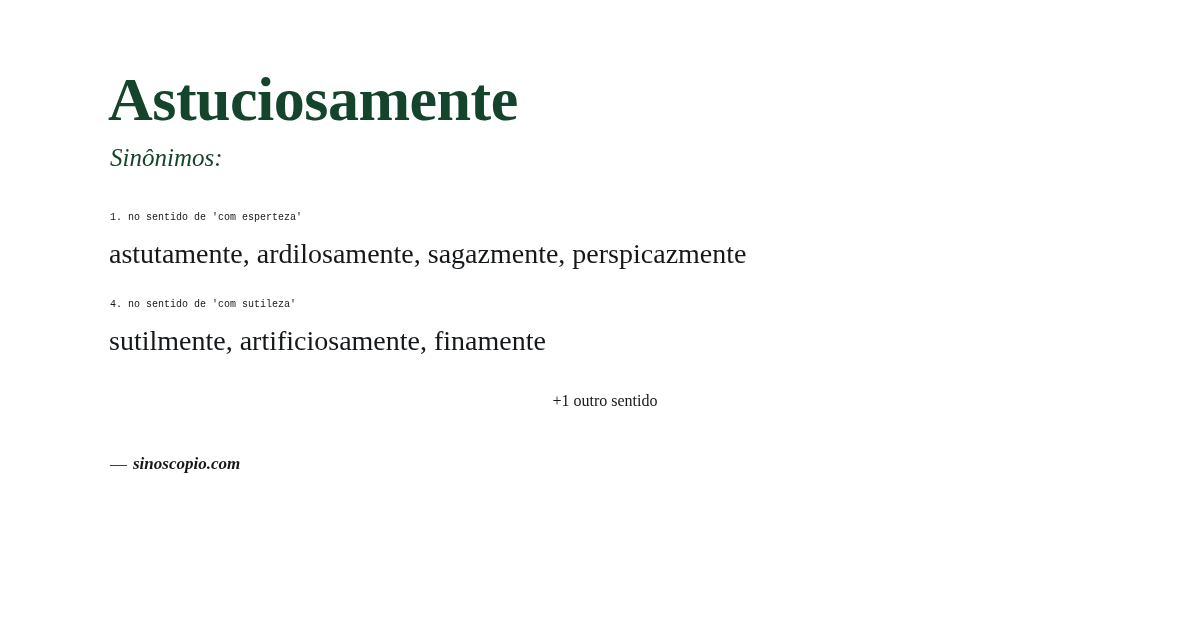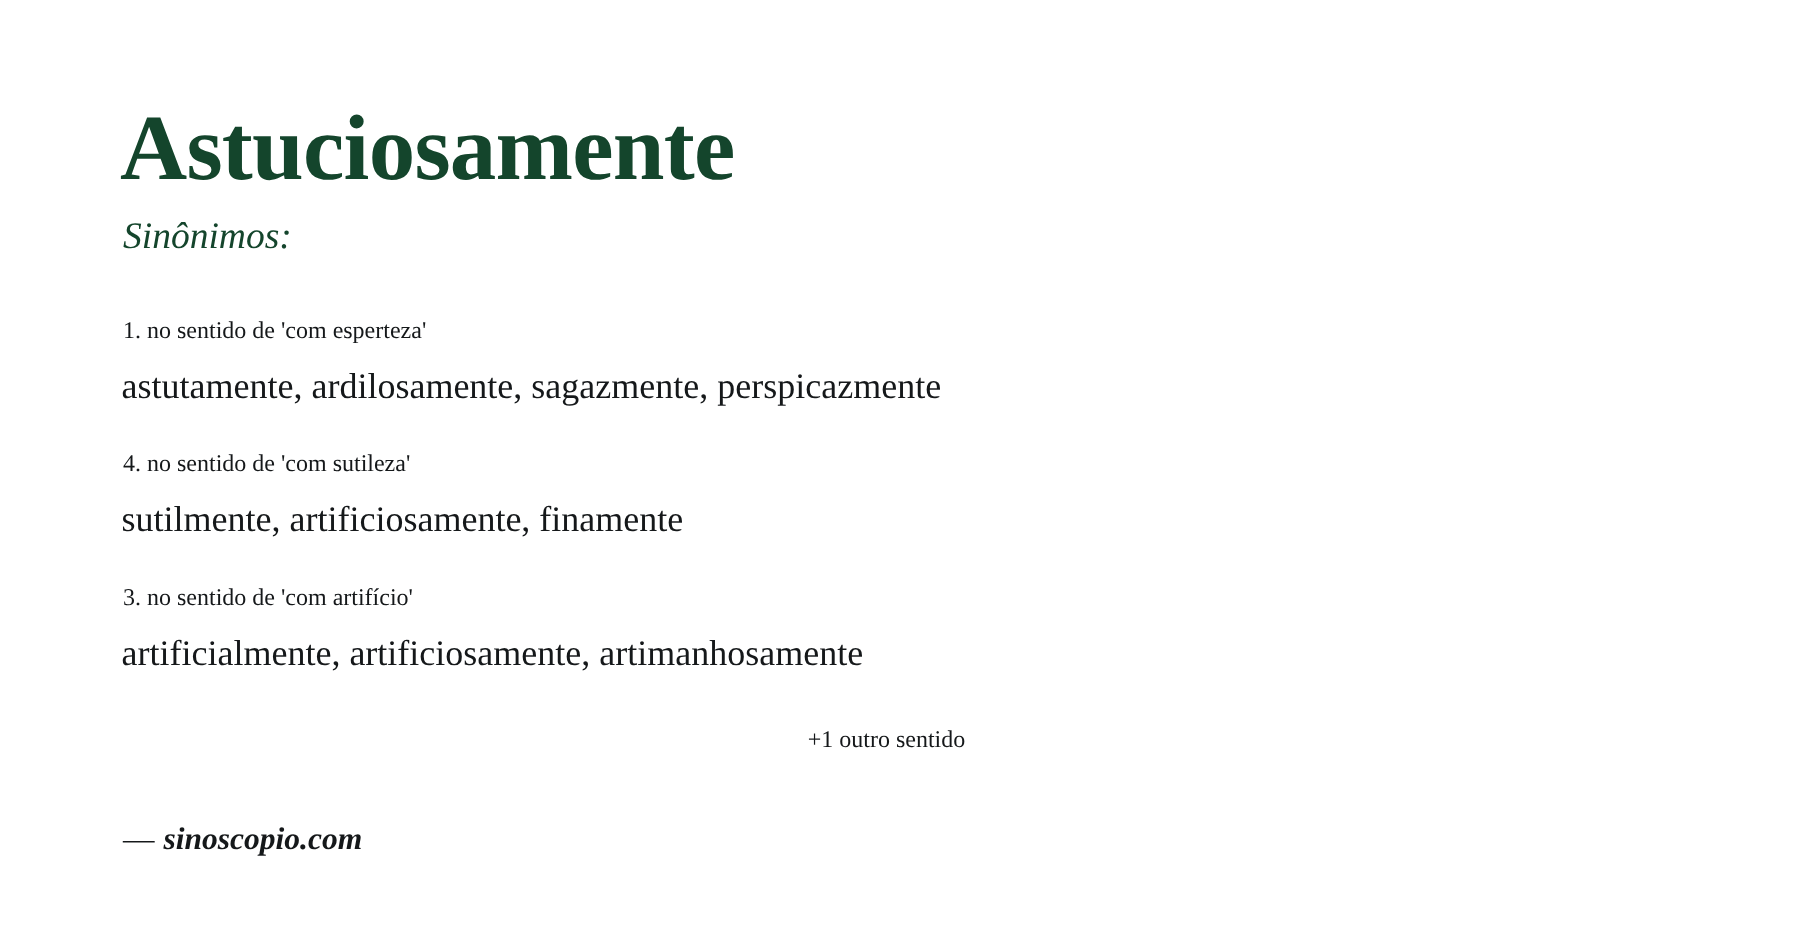--- a/index.html
+++ b/index.html
@@ -11,21 +11,21 @@
     height: 628px;
     background: #ffffff;
     font-family: "Liberation Serif", serif;
     overflow: hidden;
   }
   .page {
     position: relative;
     width: 1200px;
     height: 504px;
     box-sizing: border-box;
-    padding: 60px 100px 0 80px;
+    padding: 60px 100px 0 108px;
   }
   .word-title {
     font-family: "Liberation Serif", serif;
     font-weight: bold;
     font-size: 62px;
     line-height: 1.0;
     color: #14452c;
     letter-spacing: -0.5px;
     margin: 0;
     padding-top: 8px;
@@ -38,44 +38,44 @@
     color: #14452c;
     margin: 14px 0 0 2px;
   }
   .senses {
     margin-top: 40px;
   }
   .sense {
     margin-bottom: 28px;
   }
   .sense-label {
-    font-family: Liberation Serif, serif;
-    font-size: 16px;
+    font-family: Liberation Mono, monospace;
+    font-size: 10px;
     color: #15181a;
     margin: 0 0 2px 2px;
   }
   .sense-words {
     font-family: "Liberation Serif", serif;
-    font-size: 24px;
+    font-size: 28px;
     color: #15181a;
     line-height: 1.25;
     margin: 13px 0 0 1px;
   }
   .more-senses {
     font-family: "Liberation Serif", serif;
     font-size: 16px;
     color: #15181a;
     margin: 34px 0 0 2px;
     text-align: center;
   }
   .source {
     font-family: "Liberation Serif", serif;
     font-style: italic;
     font-weight: bold;
-    font-size: 21px;
+    font-size: 17px;
     color: #15181a;
     margin: 44px 0 0 2px;
   }
   .source .dash {
     font-style: normal;
     font-weight: normal;
     margin-right: 6px;
   }
 </style>
 </head>
@@ -92,24 +92,20 @@
     <div class="sense">
       <div class="sense-label">1. no sentido de 'com esperteza'</div>
       <div class="sense-words">astutamente, ardilosamente, sagazmente, perspicazmente</div>
     </div>
 
     <div class="sense">
       <div class="sense-label">4. no sentido de 'com sutileza'</div>
       <div class="sense-words">sutilmente, artificiosamente, finamente</div>
     </div>
 
-    <div class="sense">
-      <div class="sense-label">3. no sentido de 'com artifício'</div>
-      <div class="sense-words">artificialmente, artificiosamente, artimanhosamente</div>
-    </div>
 
   </div>
 
   <div class="more-senses">+1 outro sentido</div>
 
   <div class="source">
     <span class="dash">—</span><span>sinoscopio.com</span>
   </div>
 
 </div>

